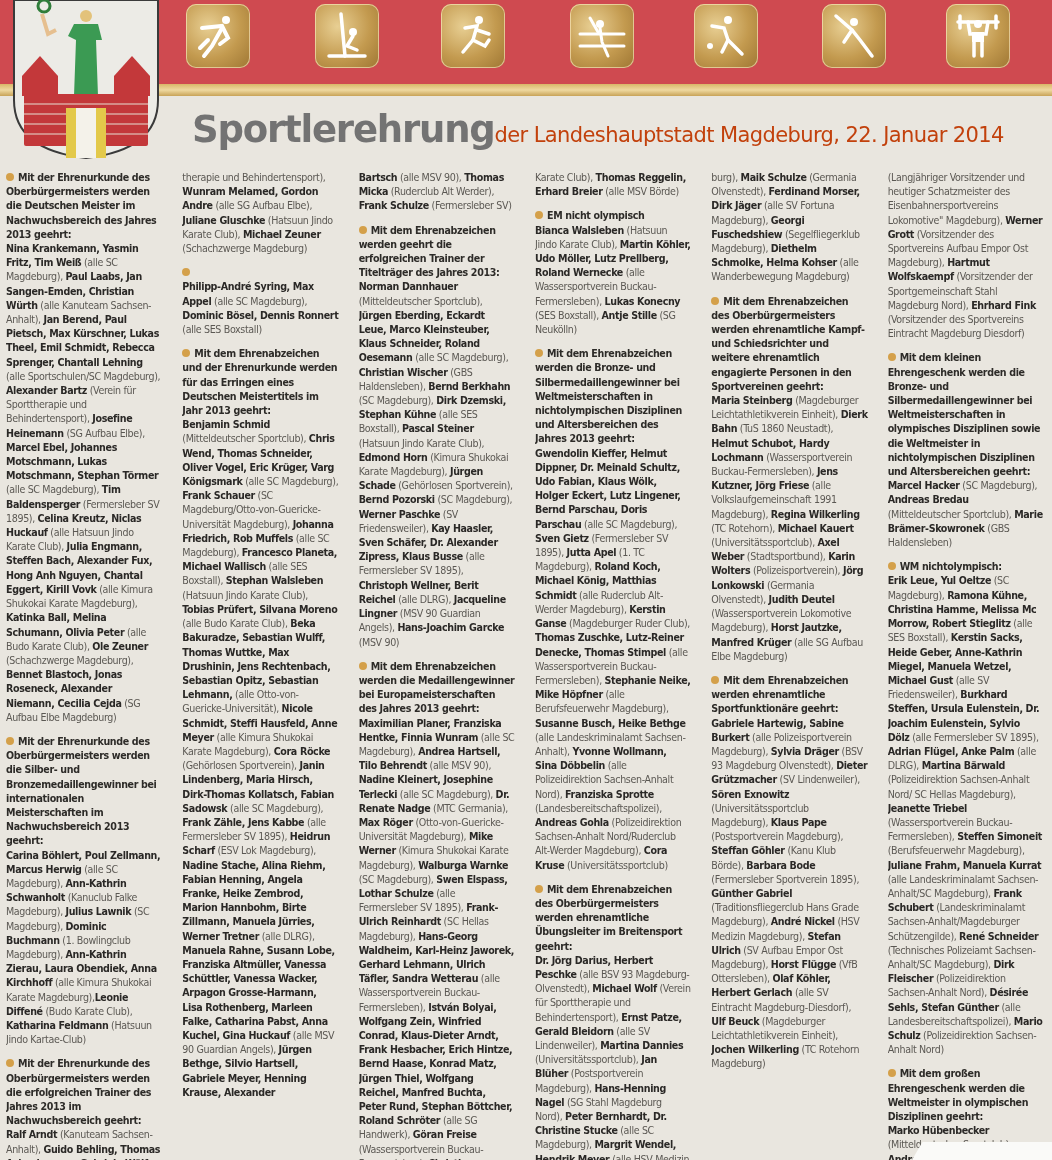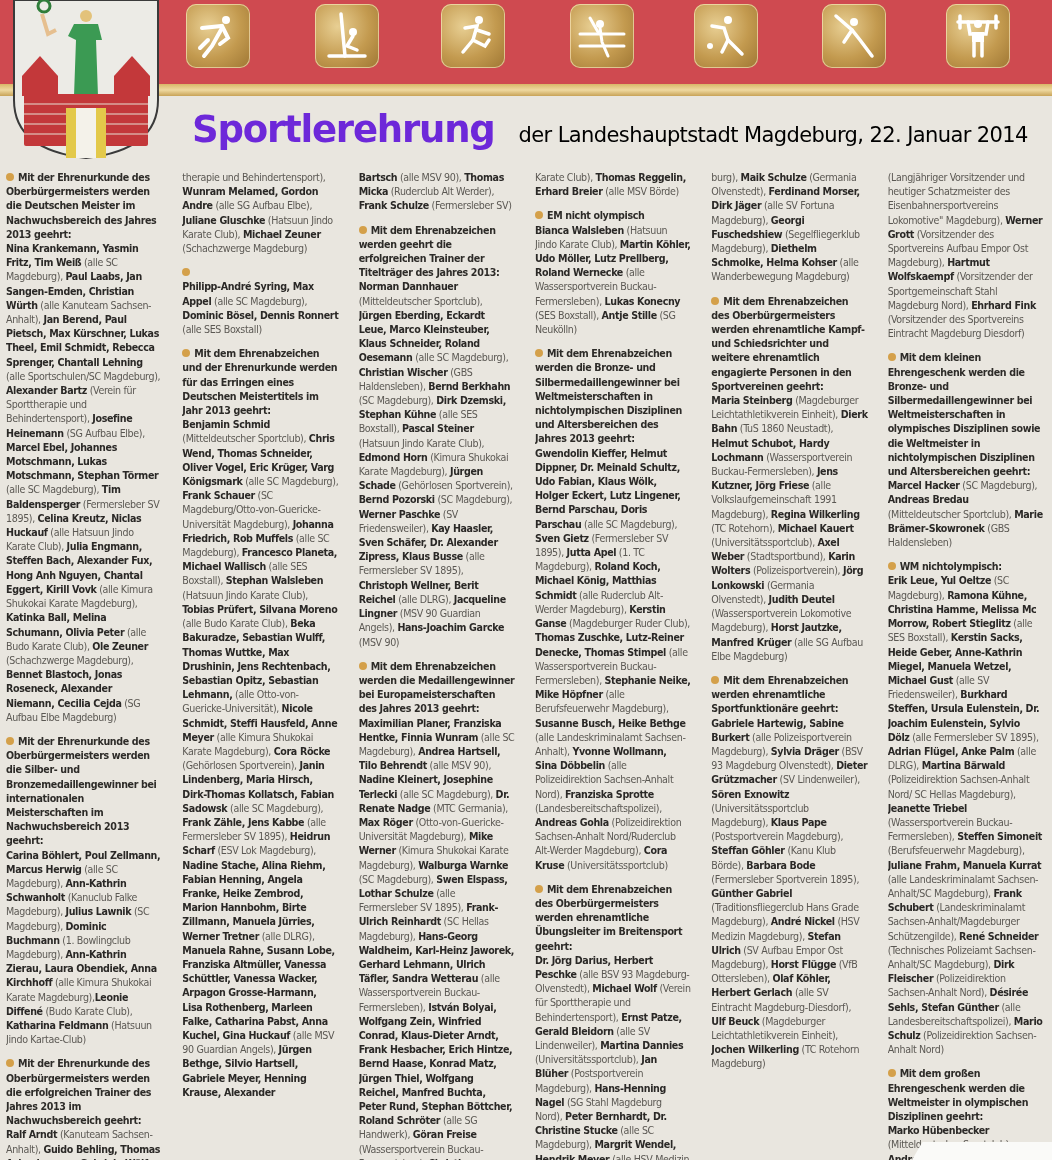--- a/index.html
+++ b/index.html
@@ -27,25 +27,25 @@
   .icon-tile svg { width: 48px; height: 48px; }
   .crest {
     position: absolute; left: 12px; top: 0; width: 148px; height: 160px;
   }
   .title-row {
     position: absolute; left: 192px; top: 108px; height: 50px;
     display: flex; align-items: baseline; white-space: nowrap;
   }
   .title-main {
     font-family: "DejaVu Sans", sans-serif; font-weight: bold;
-    font-size: 37px; letter-spacing: -1.2px; color: #6d28d9;
+    font-size: 37px; letter-spacing: -1.2px; color: #737373;
   }
   .title-sub {
     font-family: "DejaVu Sans", sans-serif; font-size: 21px;
-    color: #000000; margin-left: 24px; letter-spacing: -0.6px;
+    color: #c2410c; margin-left: 0; letter-spacing: -0.6px;
   }
   .columns {
     position: absolute; left: 6px; top: 170px; width: 1046px; height: 990px;
     display: flex; gap: 12px;
   }
   .col {
     width: 174px; padding-right: 8px; font-size: 10.6px; line-height: 14.2px;
     letter-spacing: -0.35px; text-align: left; overflow: hidden;
   }
   .col p { margin-bottom: 10px; }

